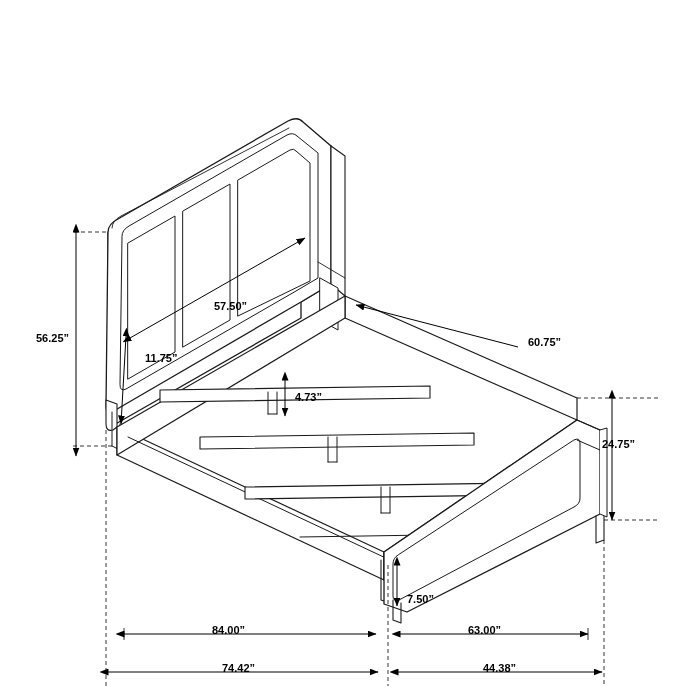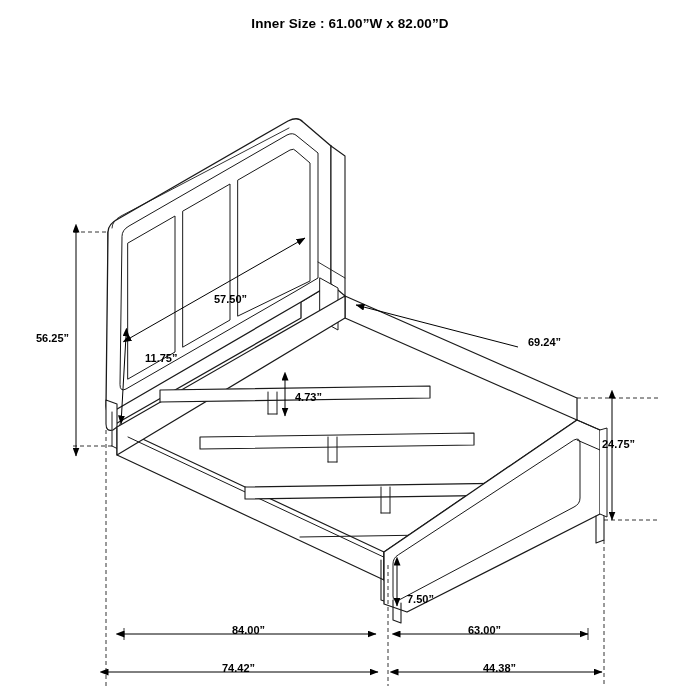--- a/index.html
+++ b/index.html
@@ -39,21 +39,20 @@
     font-weight: bold;
     color: #000000;
     white-space: nowrap;
   }
 </style>
 </head>
 <body>
 
 <div id="root">
 
-  <div id="title">Inner Size : 61.00”W x 82.00”D</div>
 
   <svg id="diagram" viewBox="0 0 700 700">
     <defs>
       <marker id="arrEnd" markerWidth="9" markerHeight="7" refX="8.5" refY="3.5" orient="auto" markerUnits="userSpaceOnUse">
         <path d="M0,0 L9,3.5 L0,7 z" fill="#000"></path>
       </marker>
       <marker id="arrStart" markerWidth="9" markerHeight="7" refX="0.5" refY="3.5" orient="auto-start-reverse" markerUnits="userSpaceOnUse">
         <path d="M0,0 L9,3.5 L0,7 z" fill="#000"></path>
       </marker>
     </defs>
@@ -145,24 +144,24 @@
 
       <line x1="108" y1="672" x2="378" y2="672" marker-start="url(#arrStart)" marker-end="url(#arrEnd)"></line>
       <line x1="398" y1="672" x2="602" y2="672" marker-start="url(#arrStart)" marker-end="url(#arrEnd)"></line>
 
       <line x1="124" y1="628" x2="124" y2="640" stroke-width="0.8"></line>
       <line x1="588" y1="628" x2="588" y2="640" stroke-width="0.8"></line>
     </g>
   </svg>
 
   <div class="dimlabel" style="left:36px; top:332px;">56.25”</div>
-  <div class="dimlabel" style="left:214px; top:293px;">57.50”</div>
+  <div class="dimlabel" style="left:214px; top:300px;">57.50”</div>
   <div class="dimlabel" style="left:133px; top:352px;margin-left:12px;">11.75”</div>
-  <div class="dimlabel" style="left:528px; top:336px;">69.24”</div>
+  <div class="dimlabel" style="left:528px; top:336px;">60.75”</div>
   <div class="dimlabel" style="left:295px; top:391px;">4.73”</div>
   <div class="dimlabel" style="left:602px; top:438px;">24.75”</div>
   <div class="dimlabel" style="left:407px; top:593px;">7.50”</div>
-  <div class="dimlabel" style="left:232px; top:624px;">84.00”</div>
+  <div class="dimlabel" style="left:212px; top:624px;">84.00”</div>
   <div class="dimlabel" style="left:468px; top:624px;">63.00”</div>
   <div class="dimlabel" style="left:222px; top:662px;">74.42”</div>
   <div class="dimlabel" style="left:483px; top:662px;">44.38”</div>
 
 </div>
 
 </body></html>

